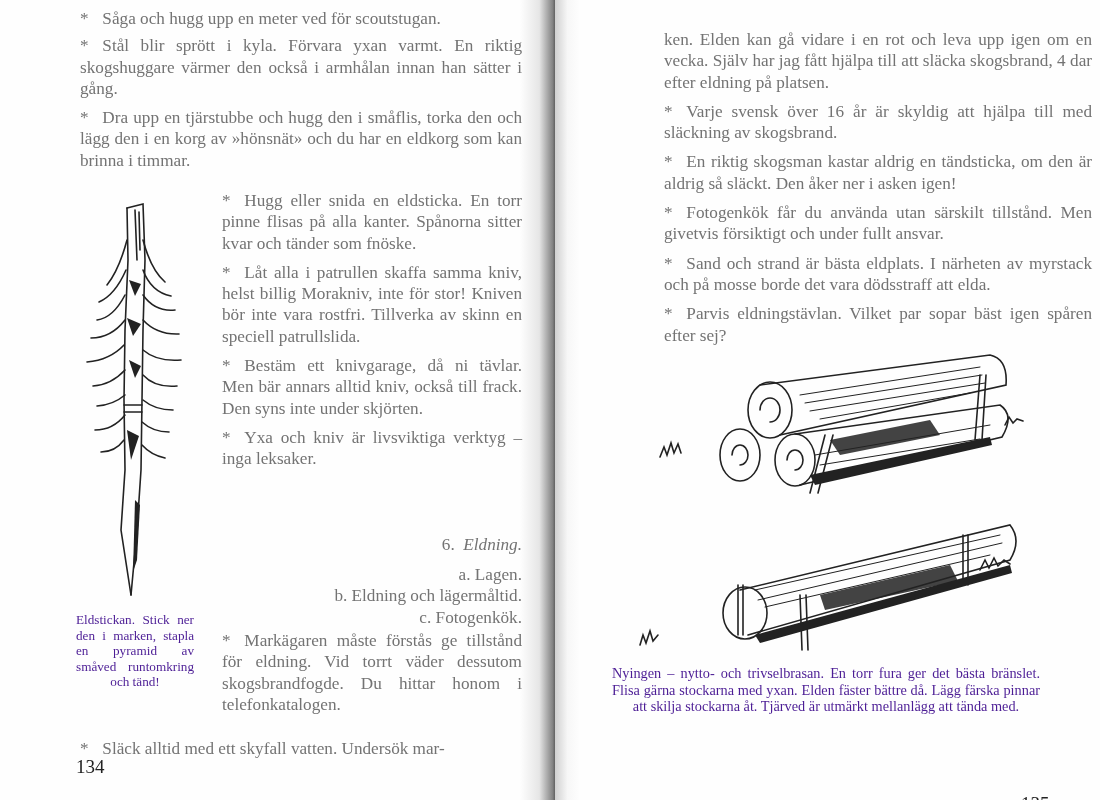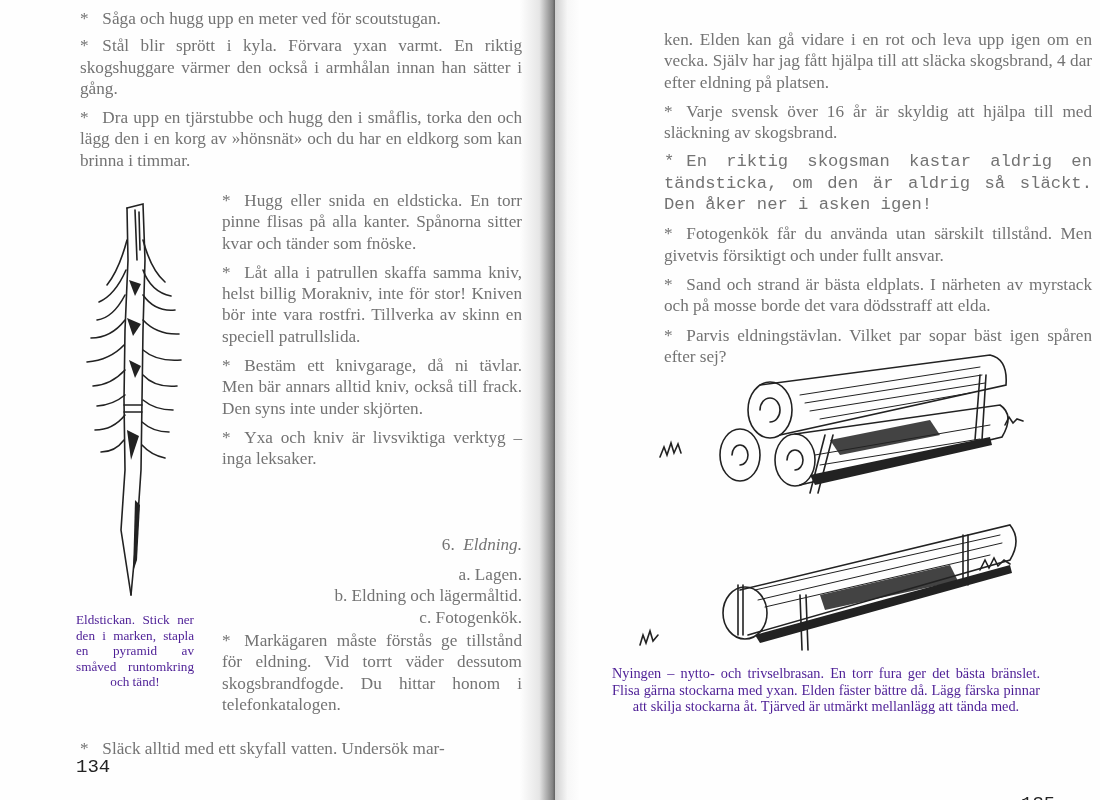--- a/index.html
+++ b/index.html
@@ -10,21 +10,21 @@
   #right-page { left:553px; width:547px; }
   .gutter { position:absolute; top:0; height:800px; }
   #gutter-left { left:520px; width:35px; background:linear-gradient(to right, rgba(255,255,255,0) 0%, rgba(200,200,200,0.45) 55%, rgba(110,110,110,0.85) 93%, rgba(80,80,80,0.9) 100%); }
   #gutter-right { left:555px; width:25px; background:linear-gradient(to right, rgba(170,170,170,0.55) 0%, rgba(230,230,230,0.3) 50%, rgba(255,255,255,0) 100%); }
 
   .text { position:absolute; font-size:17.2px; line-height:21.3px; text-align:justify; color:#737373; }
   .text p { margin:0; }
   .star { display:inline-block; width:1.3em; }
   .italic { font-style:italic; }
   .caption { position:absolute; font-size:13.2px; line-height:15.5px; text-align:justify; text-align-last:center; color:#4c1d95; }
-  .pnum { position:absolute; font-size:19px; color:#222;font-family:Liberation Mono, monospace; }
+  .pnum { position:absolute; font-size:19px; color:#222; }
 
   .lp { left:80px; width:442px; }
   .narrow { left:222px; width:300px; }
   .rp { left:646px; width:428px;margin-left:18px; }
 
   svg { position:absolute; }
 </style>
 </head>
 <body>
 
@@ -103,21 +103,21 @@
     <path d="M42 118 L56 124 L48 136 Z"></path>
     <path d="M44 160 L56 166 L50 178 Z"></path>
     <path d="M42 230 L54 236 L46 260 Z"></path>
     <path d="M50 300 L55 305 L52 360 L48 372 Z"></path>
   </g>
 </svg>
 
 <div class="text rp" style="top:29px;">
   <p style="margin-bottom:8px;">ken. Elden kan gå vidare i en rot och leva upp igen om en vecka. Själv har jag fått hjälpa till att släcka skogsbrand, 4 dar efter eldning på platsen.</p>
   <p style="margin-bottom:8px;"><span class="star">*</span><span>Varje svensk över 16 år är skyldig att hjälpa till med släckning av skogsbrand.</span></p>
-  <p style="margin-bottom:8px;font-family:Liberation Mono, monospace;"><span class="star">*</span><span>En riktig skogsman kastar aldrig en tändsticka, om den är aldrig så släckt. Den åker ner i asken igen!</span></p>
+  <p style="margin-bottom:8px;"><span class="star">*</span><span>En riktig skogsman kastar aldrig en tändsticka, om den är aldrig så släckt. Den åker ner i asken igen!</span></p>
   <p style="margin-bottom:8px;"><span class="star">*</span><span>Fotogenkök får du använda utan särskilt tillstånd. Men givetvis försiktigt och under fullt ansvar.</span></p>
   <p style="margin-bottom:8px;"><span class="star">*</span><span>Sand och strand är bästa eldplats. I närheten av myrstack och på mosse borde det vara dödsstraff att elda.</span></p>
   <p><span class="star">*</span><span>Parvis eldningstävlan. Vilket par sopar bäst igen spåren efter sej?</span></p>
 </div>
 
 <svg style="left:630px; top:345px;" width="400" height="310" viewBox="0 0 400 310">
   <g fill="none" stroke="#222" stroke-width="1.6" stroke-linecap="round">
 
     <path d="M130 40 L360 10 Q378 14 376 40 L150 90"></path>
     <ellipse cx="140" cy="65" rx="22" ry="28"></ellipse>

